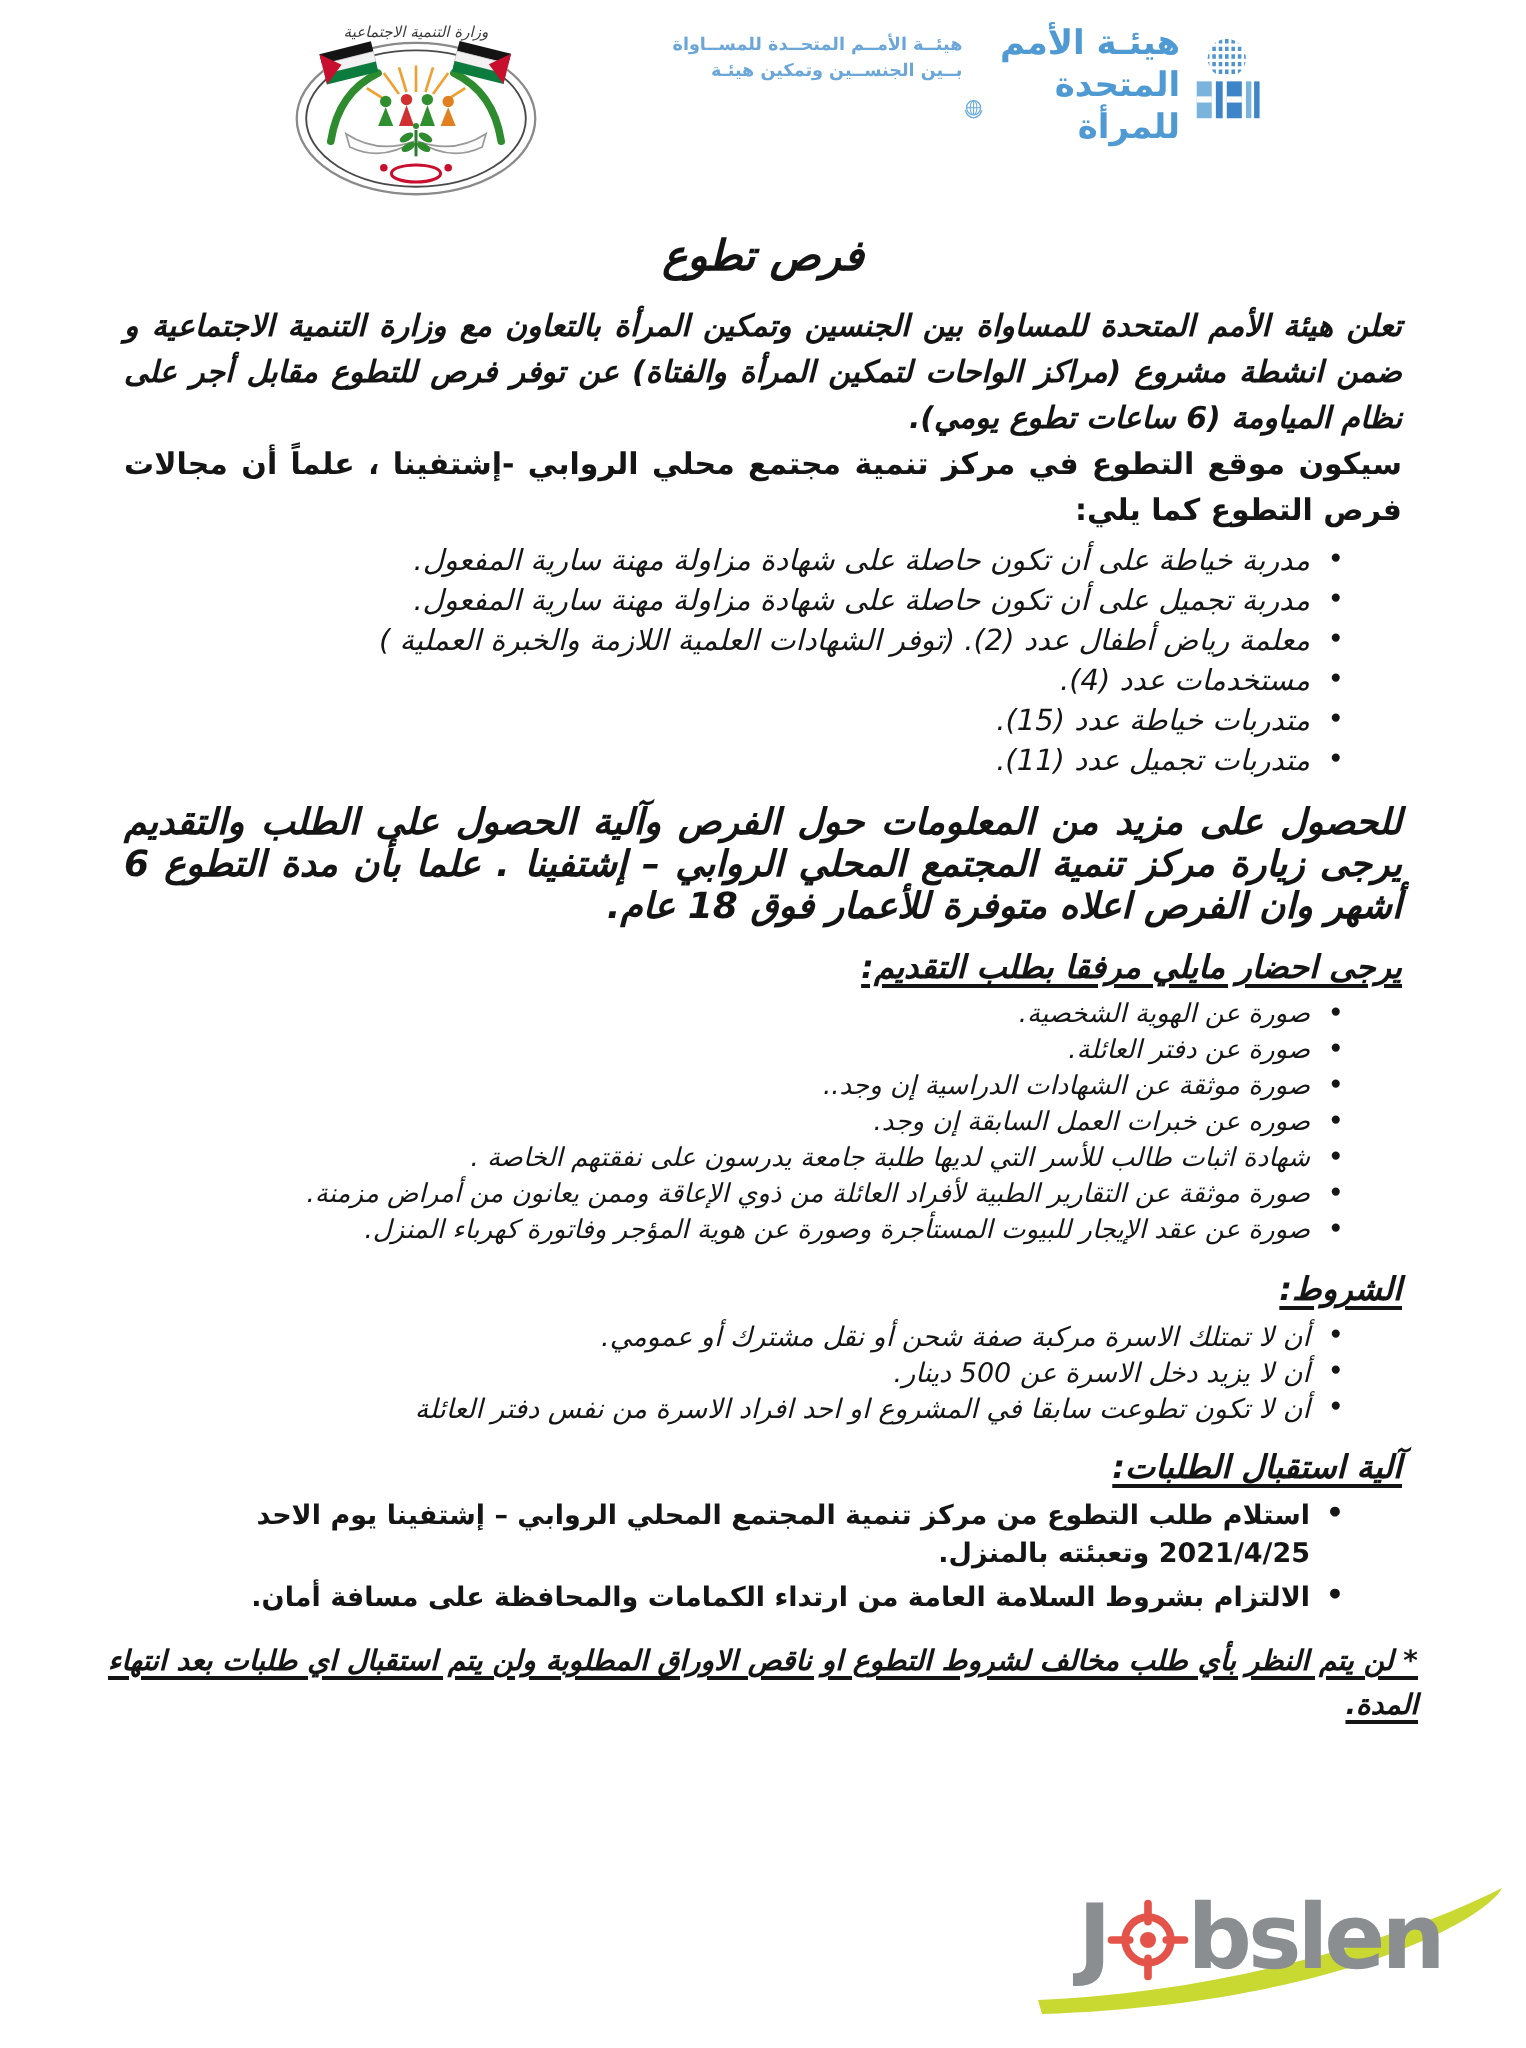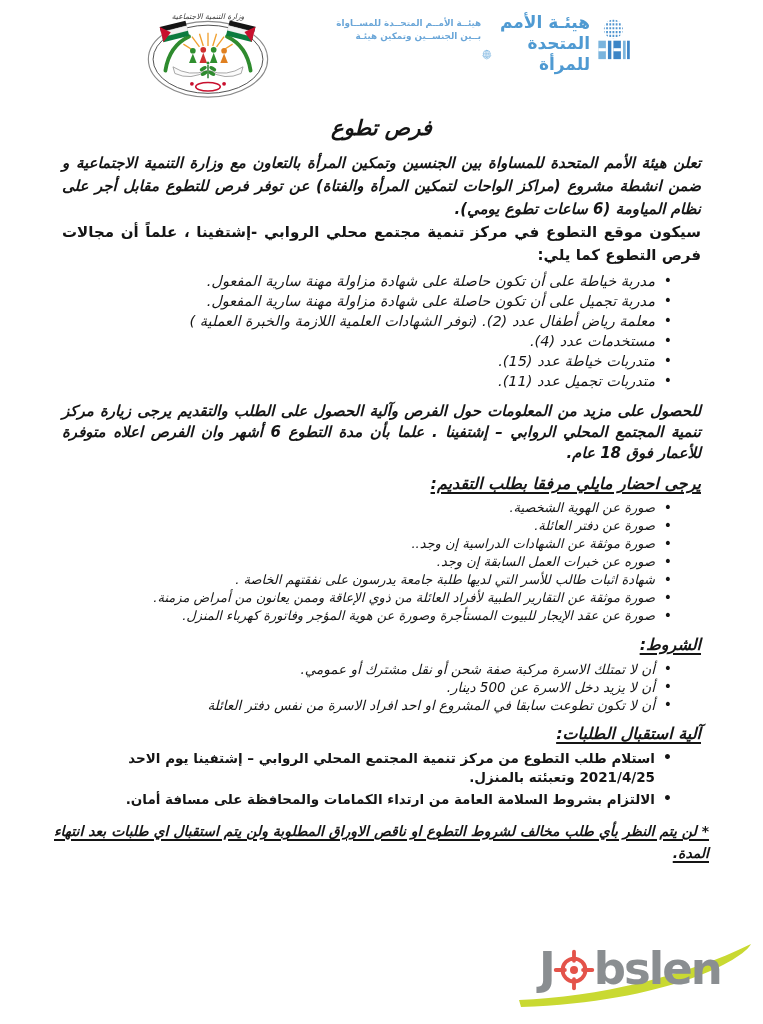--- a/index.html
+++ b/index.html
@@ -22,21 +22,21 @@
   main{padding:0 62px;direction:rtl;text-align:right;}
   h1.title{font-size:21px;font-weight:bold;font-style:italic;text-align:center;
     margin:12px 0 12px;letter-spacing:1px;}
   .p-intro{font-size:15px;line-height:23px;font-weight:700;font-style:italic;
     text-align:justify;margin:0;}
   .p-loc{font-size:15px;line-height:23px;font-weight:700;margin:0;text-align:justify;}
   ul{list-style:none;margin:4px 0 0;padding:0 46px 0 0;}
   li{position:relative;}
   li::before{content:"•";position:absolute;right:-17px;top:-1px;font-size:14px;}
   .roles li{font-size:14.5px;line-height:20px;font-style:italic;}
-  .p-info{font-size:15px;line-height:21px;font-weight:700;font-style:italic;
+  .p-info{font-size:18px;line-height:21px;font-weight:700;font-style:italic;
     text-align:justify;margin:10px 0 0;}
   h2.sec{font-size:16px;font-weight:700;font-style:italic;text-decoration:underline;
     text-underline-offset:3px;text-decoration-thickness:1.5px;margin:10px 0 6px;}
   .attach li{font-size:13px;line-height:18px;font-style:italic;}
   .conds li{font-size:13.5px;line-height:18px;font-style:italic;}
   .process li{font-size:13.5px;line-height:19px;font-weight:700;margin-bottom:3px;text-align:right;}
   .footnote{font-size:14px;line-height:21.5px;font-weight:700;font-style:italic;
     text-decoration:underline;text-underline-offset:3px;text-decoration-thickness:1.5px;
     text-align:justify;margin:12px -8px 0;}
   

